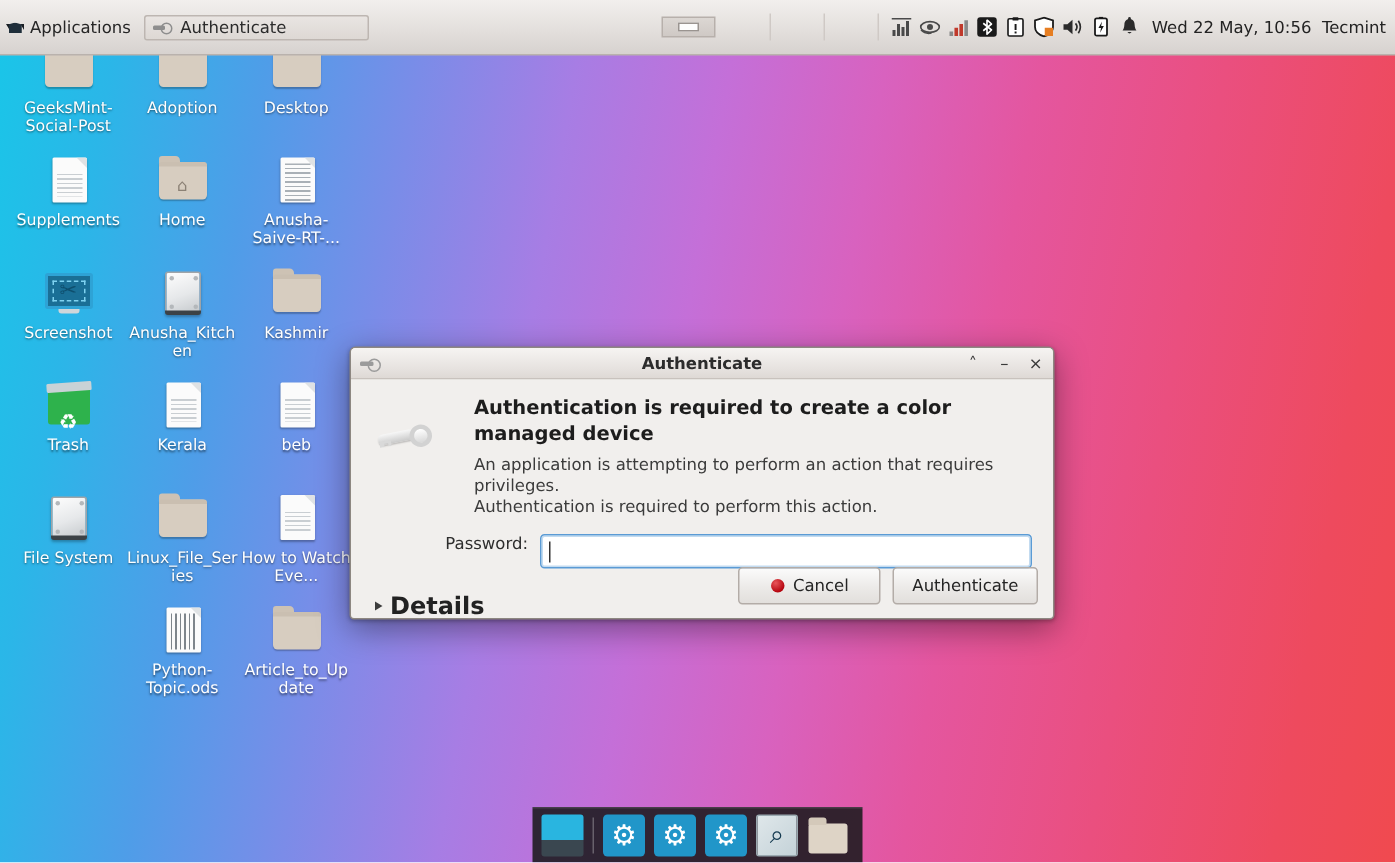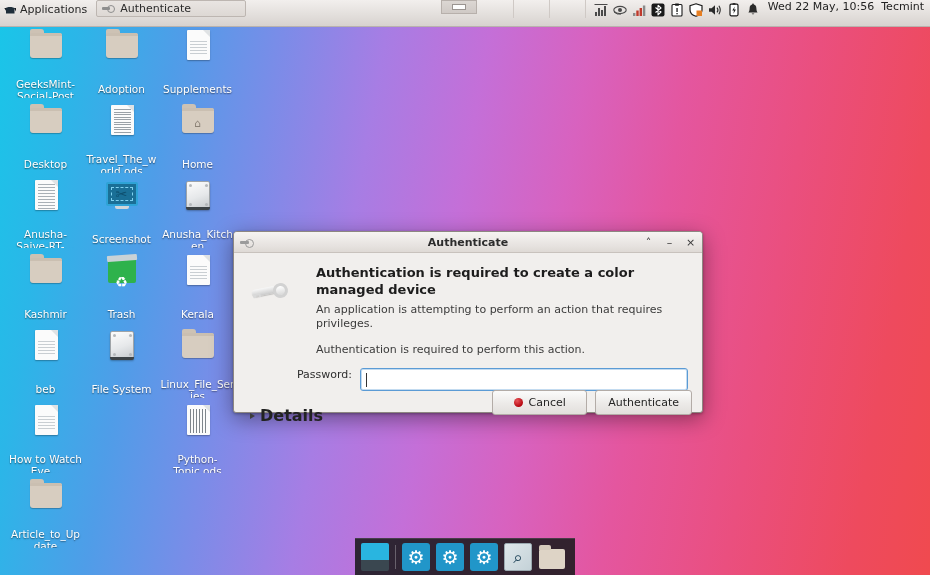--- a/index.html
+++ b/index.html
@@ -29,24 +29,25 @@
         #ea4f7f 80%,
         #ee4a5e 92%,
         #f04a4f 100%);
   }
 
   
   #top-panel {
     position: absolute;
     top: 0; left: 0;
     width: 930px;
-    height: 27px;
+    height: 37px;
     background: linear-gradient(#f2efed, #e2dedb 60%, #d7d2cf);
     border-bottom: 1px solid #b9b2ad;
     display: flex;
+    align-items: center;
     font-size: 11px;
     color: #2a2a2a;
     z-index: 40;
   }
   .panel-menu {
     display: flex;
     align-items: center;
     gap: 4px;
     padding: 0 7px 0 4px;
     height: 19px;
@@ -166,21 +167,21 @@
     width: 75px;
     height: 75px;
     display: flex;
     flex-direction: column;
     align-items: center;
     padding-top: 4px;
     cursor: default;
   }
   .di-glyph { width: 36px; height: 36px; position: relative; }
   .di-label {
-    margin-top: 20px;
+    margin-top: 3px;
     font-size: 10.5px;
     line-height: 12px;
     color: #ffffff;
     text-align: center;
     width: 74px;
     text-shadow: 0 1px 1.5px rgba(0,0,0,0.55);
     word-break: break-word;
     overflow: hidden;
     max-height: 24px;
   }
@@ -731,40 +732,32 @@
       <div class="di-label">GeeksMint-Social-Post</div>
     </div>
     <div class="desk-icon">
       <div class="di-glyph">
           <i class="ic-folder"></i>
         </div>
       <div class="di-label">Adoption</div>
     </div>
     <div class="desk-icon">
       <div class="di-glyph">
+          <i class="ic-folder"></i>
+        </div>
+      <div class="di-label">Desktop</div>
+    </div>
+
+    <div class="desk-icon">
+      <div class="di-glyph">
         <i class="ic-doc">
             <i class="doc-lines"></i>
           </i>
       </div>
       <div class="di-label">Supplements</div>
-    </div>
-
-    <div class="desk-icon">
-      <div class="di-glyph">
-          <i class="ic-folder"></i>
-        </div>
-      <div class="di-label">Desktop</div>
-    </div>
-    <div class="desk-icon">
-      <div class="di-glyph">
-        <i class="ic-doc">
-            <i class="doc-lines dense"></i>
-          </i>
-      </div>
-      <div class="di-label">Travel_The_world.ods</div>
     </div>
     <div class="desk-icon">
       <div class="di-glyph">
         <i class="ic-folder"></i>
         <i class="ic-home-badge">⌂</i>
       </div>
       <div class="di-label">Home</div>
     </div>
 
     <div class="desk-icon">
@@ -887,21 +880,21 @@
     <div id="auth-body">
       <div class="auth-top">
         <div class="big-key">
           <i class="shaft"></i>
             <i class="teeth"></i>
             <i class="bow"></i>
         </div>
         <div class="auth-text">
           <div id="auth-heading">Authentication is required to create a color managed device</div>
           <div class="auth-desc">An application is attempting to perform an action that requires privileges.</div>
-          <div class="auth-desc" style="margin-top:12px">Authentication is required to perform this action.</div>
+          <div class="auth-desc" style="margin-top:0">Authentication is required to perform this action.</div>
         </div>
       </div>
 
       <div class="pw-row">
         <span class="pw-label">Password:</span>
         <span class="pw-input" title="">
           <i class="caret"></i>
         </span>
       </div>
 

